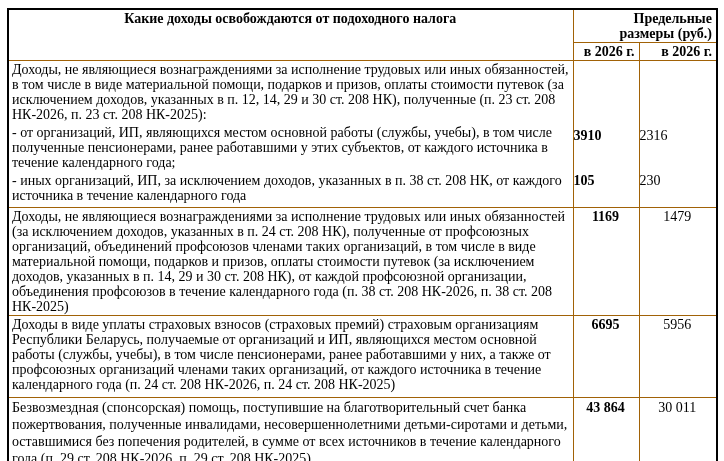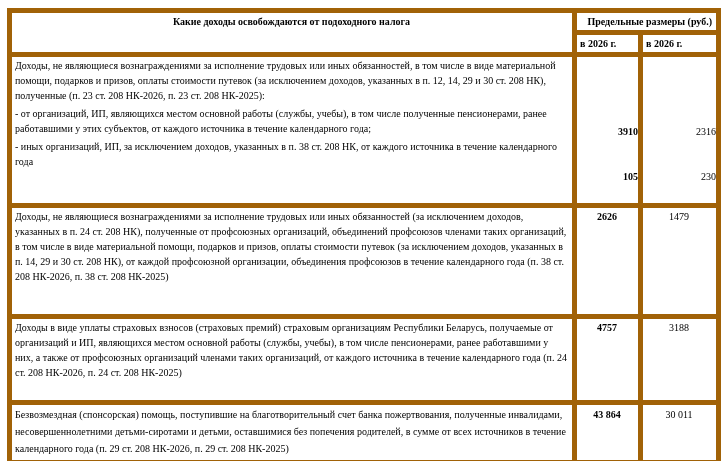--- a/index.html
+++ b/index.html
@@ -17,43 +17,43 @@
   .doc {
     padding: 8px 0 0 7px;
   }
   table.tax-table {
     border-collapse: collapse;
     table-layout: fixed;
     width: 711px;
     border: 2px solid #000000;
   }
   table.tax-table td, table.tax-table th {
-    border: 5px solid #a16207;
+    border: 1px solid #a16207;
     vertical-align: top;
-    font-size: 10px;
+    font-size: 14px;
     line-height: 15px;
     padding: 1px 4px 1px 3px;
     overflow: hidden;
   }
   th.q-header {
     font-weight: bold;
     text-align: center;
     vertical-align: top;
     padding-top: 4px;
     height: 33px;
   }
   th.limits-header {
     font-weight: bold;
     text-align: right;
     vertical-align: top;
     padding-top: 3px;
   }
   th.year-header {
     font-weight: bold;
-    text-align: left;
+    text-align: right;
     height: 15px;
     padding: 0 2px;
     white-space: nowrap;
   }
   td.text-cell p {
     margin: 0;
   }
   td.text-cell p.sub-item {
     margin-top: 3px;
   }
@@ -63,21 +63,21 @@
   td.num-2026 {
     font-weight: bold;
   }
   td.rel {
     position: relative;
   }
   .abs-num {
     position: absolute;
     left: 0;
     right: 0;
-    text-align: right;
+    text-align: left;
   }
   .abs-num.pos-a { top: 67px; }
   .abs-num.pos-b { top: 112px; }
   tr.row-1 td { height: 144px; }
   tr.row-2 td { height: 104px; }
   tr.row-3 td { height: 79px; margin-top: 33px; }
   tr.row-4 td { height: 53px; line-height: 17px; }
   .cutoff-line {
     height: 9px;
     overflow: hidden;
@@ -123,30 +123,30 @@
         <td class="num-cell rel">
           <div class="abs-num pos-a">2316</div>
           <div class="abs-num pos-b">230</div>
         </td>
       </tr>
 
       <tr class="row-2">
         <td class="text-cell">
           <p>Доходы, не являющиеся вознаграждениями за исполнение трудовых или иных обязанностей (за исключением доходов, указанных в п. 24 ст. 208 НК), полученные от профсоюзных организаций, объединений профсоюзов членами таких организаций, в том числе в виде материальной помощи, подарков и призов, оплаты стоимости путевок (за исключением доходов, указанных в п. 14, 29 и 30 ст. 208 НК), от каждой профсоюзной организации, объединения профсоюзов в течение календарного года (п. 38 ст. 208 НК-2026, п. 38 ст. 208 НК-2025)</p>
         </td>
-        <td class="num-cell num-2026">2626</td>
+        <td class="num-cell num-2026">1169</td>
         <td class="num-cell">1479</td>
       </tr>
 
       <tr class="row-3">
         <td class="text-cell">
           <p>Доходы в виде уплаты страховых взносов (страховых премий) страховым организациям Республики Беларусь, получаемые от организаций и ИП, являющихся местом основной работы (службы, учебы), в том числе пенсионерами, ранее работавшими у них, а также от профсоюзных организаций членами таких организаций, от каждого источника в течение календарного года (п. 24 ст. 208 НК-2026, п. 24 ст. 208 НК-2025)</p>
         </td>
-        <td class="num-cell num-2026">4757</td>
-        <td class="num-cell">3188</td>
+        <td class="num-cell num-2026">6695</td>
+        <td class="num-cell">5956</td>
       </tr>
 
       <tr class="row-4">
         <td class="text-cell">
           <p>Безвозмездная (спонсорская) помощь, поступившие на благотворительный счет банка пожертвования, полученные инвалидами, несовершеннолетними детьми-сиротами и детьми, оставшимися без попечения родителей, в сумме от всех источников в течение календарного года (п. 29 ст. 208 НК-2026, п. 29 ст. 208 НК-2025)</p>
         </td>
         <td class="num-cell num-2026">43 864</td>
         <td class="num-cell">30 011</td>
       </tr>
 

